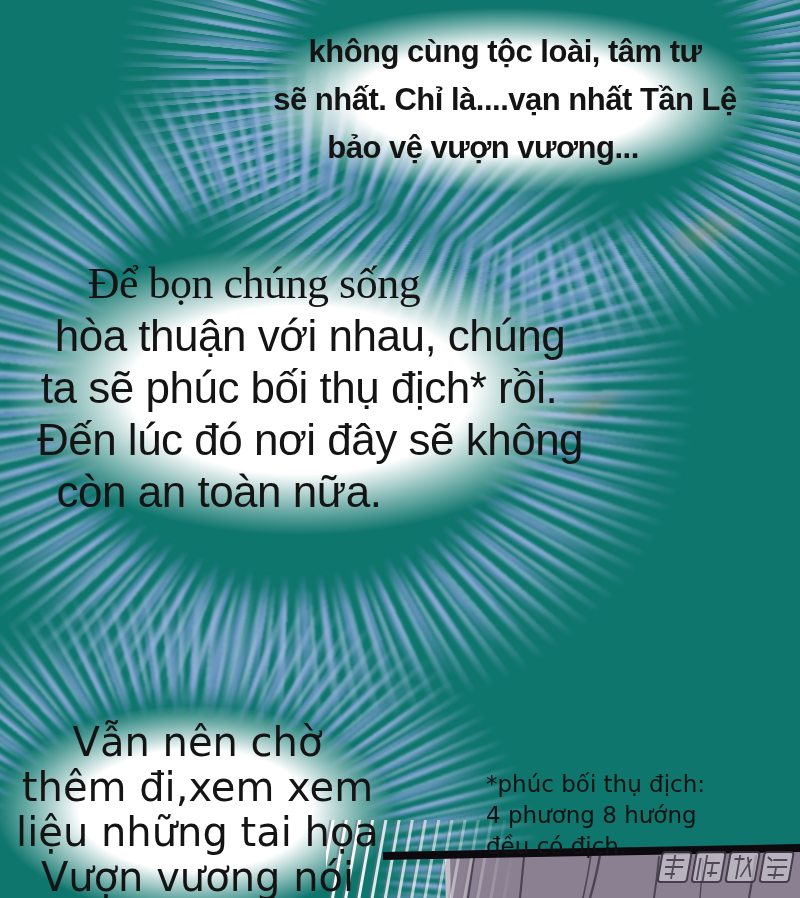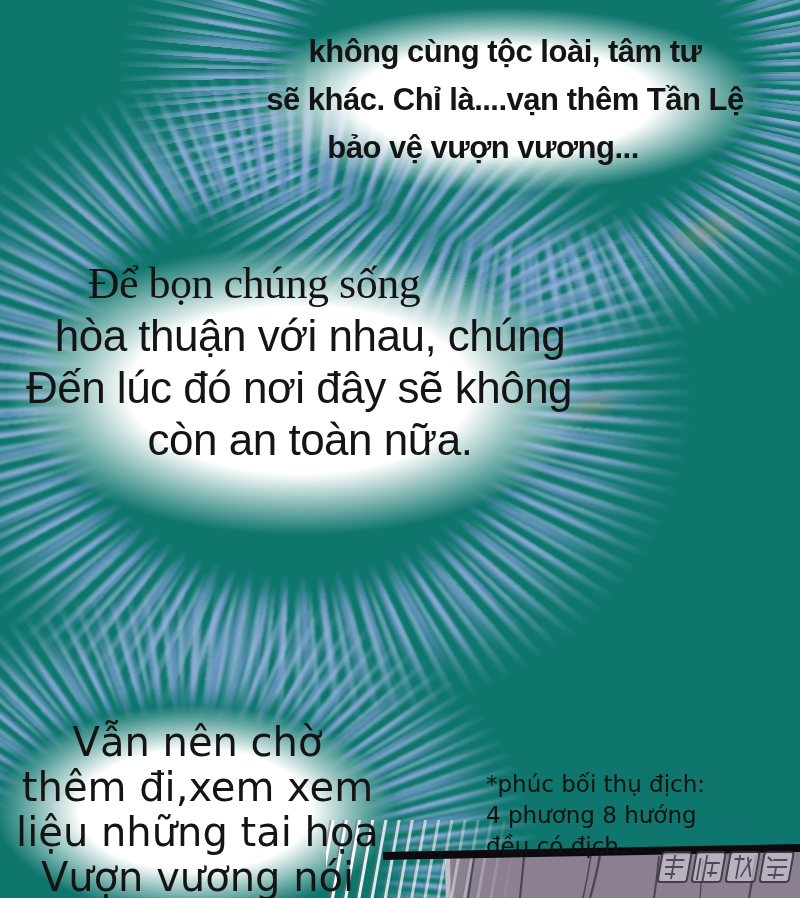--- a/index.html
+++ b/index.html
@@ -95,27 +95,28 @@
 
   <div class="fleck z-burst" style="left:640px;top:205px;width:130px;height:55px;transform:rotate(-24deg);"></div>
   <div class="fleck z-burst" style="left:545px;top:385px;width:95px;height:42px;transform:rotate(-20deg);"></div>
 
   <div class="halo z-halo" style="left:505px;top:100px;width:520px;height:185px;"></div>
   <div class="halo z-halo" style="left:300px;top:390px;width:590px;height:290px;"></div>
   <div class="halo z-halo" style="left:195px;top:810px;width:400px;height:210px;"></div>
 
   <div id="narration-top" class="txt z-text">
       <div>không cùng tộc loài, tâm tư</div>
-      <div>sẽ khác. Chỉ là....vạn thêm Tần Lệ</div>
+      <div>sẽ nhất. Chỉ là....vạn nhất Tần Lệ</div>
       <div>bảo vệ vượn vương...</div>
     </div>
 
   <div id="speech-main" class="txt z-text">
       <div>Để bọn chúng sống</div>
       <div>hòa thuận với nhau, chúng</div>
+      <div>ta sẽ phúc bối thụ địch* rồi.</div>
       <div>Đến lúc đó nơi đây sẽ không</div>
       <div>còn an toàn nữa.</div>
     </div>
 
   <div id="speech-bottom" class="txt z-text">
       <div>Vẫn nên chờ</div>
       <div>thêm đi,xem xem</div>
       <div>liệu những tai họa</div>
       <div>Vượn vương nói</div>
     </div>

